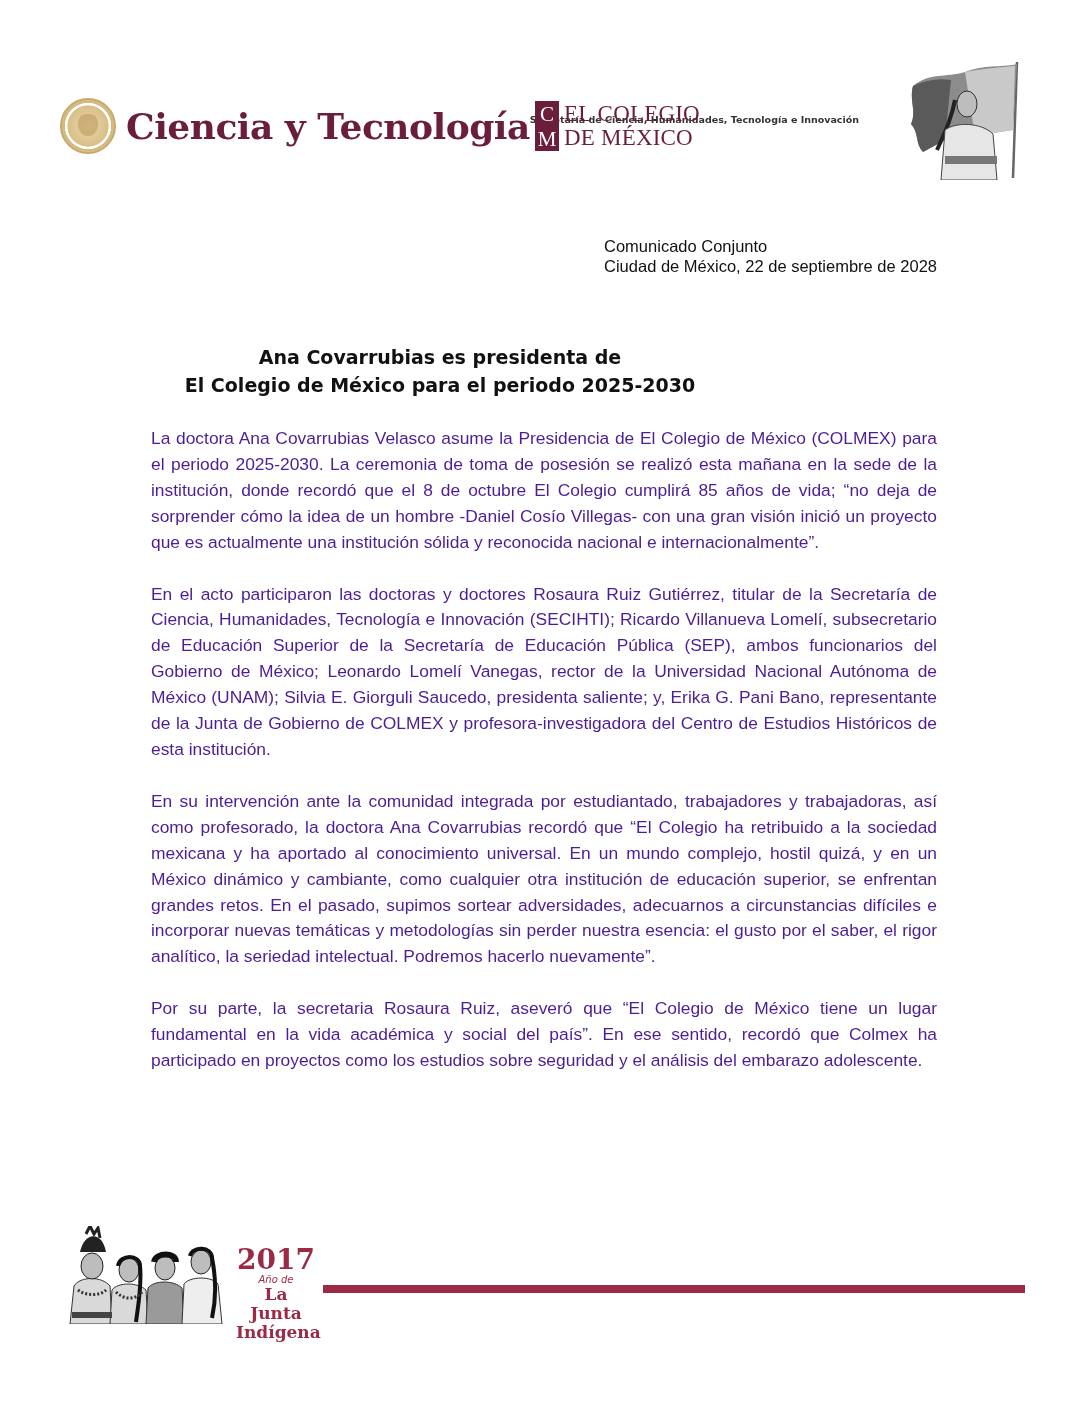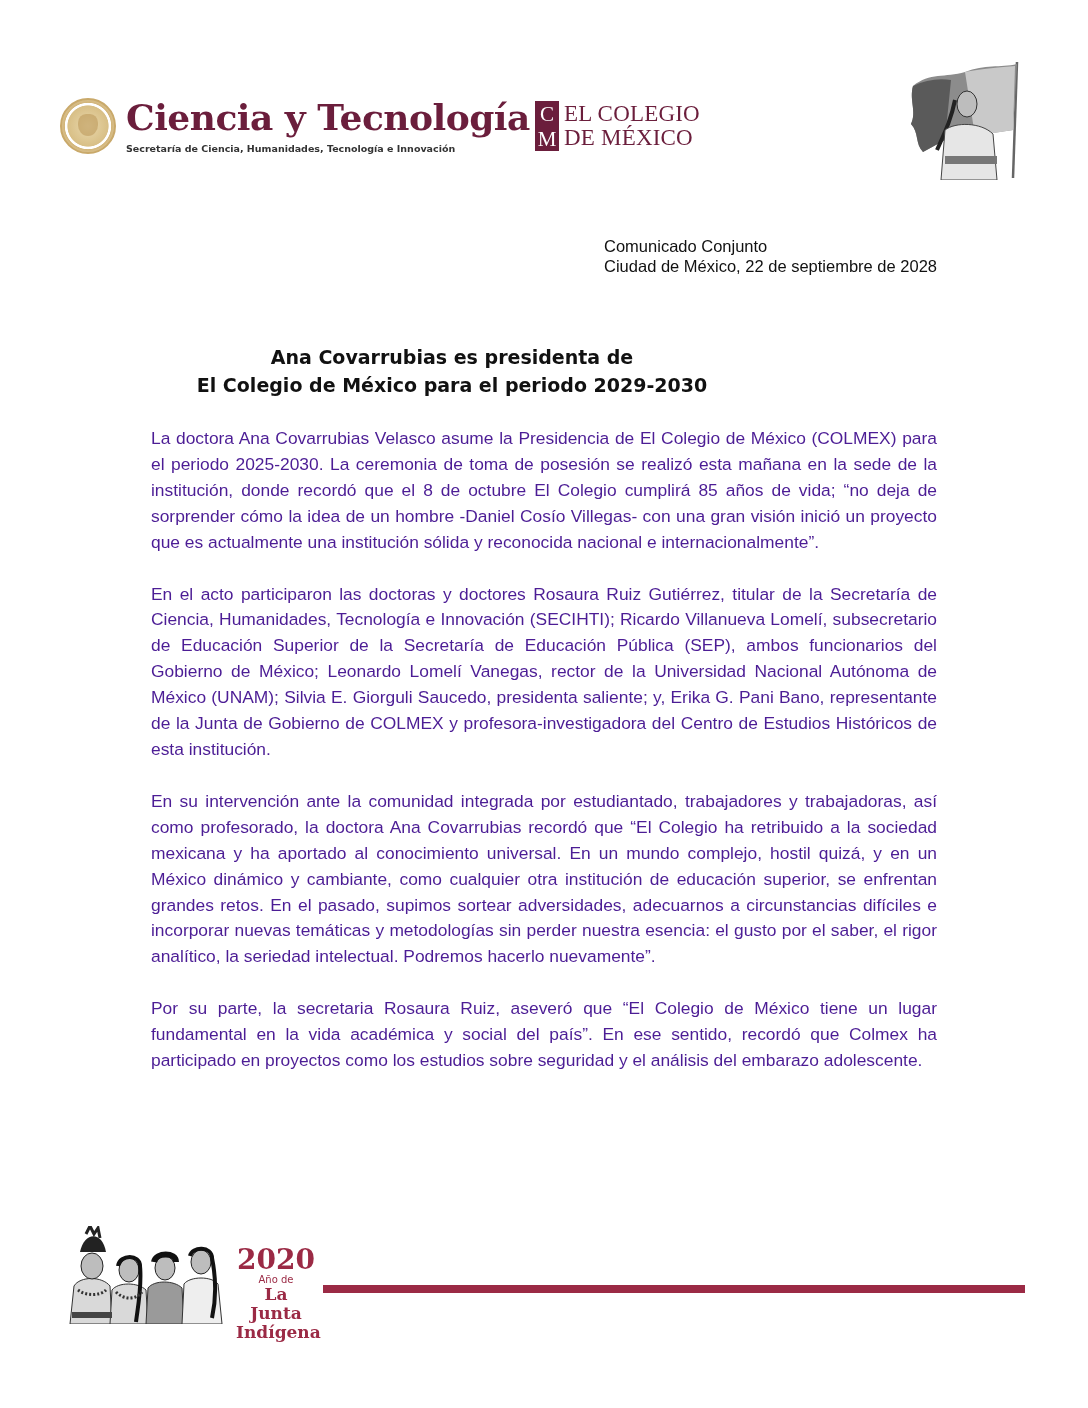--- a/index.html
+++ b/index.html
@@ -3,46 +3,46 @@
 <meta charset="utf-8">
 <style>
   html, body { margin:0; padding:0; background:#ffffff; }
   body { width:1088px; height:1408px; position:relative; overflow:hidden; font-family:"Liberation Sans", sans-serif; color:#111; }
   .abs { position:absolute; }
 
   
   .secihti { left:60px; top:96px; height:60px; display:flex; align-items:center; }
   .seal { width:52px; height:52px; border-radius:50%; border:2px solid #c9a96a; background:radial-gradient(circle, #e9d8ad 0%, #d8bf86 55%, #fff 57%, #fff 62%, #d2b57a 64%, #f4ead3 100%); position:relative; }
   .seal::after { content:""; position:absolute; left:16px; top:14px; width:20px; height:22px; border-radius:40% 40% 50% 50%; background:#b99555; opacity:.55; }
-  .secihti-text { margin-left:10px; display:flex; flex-direction:column; }
+  .secihti-text { margin-left:10px; display:flex; flex-direction:row; }
   .secihti-title { font-family:"DejaVu Serif", serif; font-weight:bold; font-size:36px; color:#6b1e3c; letter-spacing:-0.5px; line-height:38px; }
   .secihti-sub { font-family:"DejaVu Sans", sans-serif; font-weight:bold; font-size:9.5px; color:#333; margin-top:7px; }
 
   .colmex { left:535px; top:101px; display:flex; align-items:center; }
   .cm-box { width:24px; height:50px; background:#6b1e3c; display:flex; flex-direction:column; align-items:center; justify-content:space-around; }
   .cm-box span { font-family:"Liberation Serif", serif; color:#fff; font-size:21px; line-height:22px; }
   .colmex-text { margin-left:5px; font-family:"Liberation Serif", serif; color:#6b1e3c; font-size:23px; line-height:24px; letter-spacing:0.2px; }
 
   .heroine { left:905px; top:60px; width:118px; height:120px; }
 
   
   .dateline { right:151px; top:236px; text-align:left; font-family:"Liberation Sans", sans-serif; font-size:16.5px; line-height:20px; color:#111; }
 
   
-  .title { left:16px; width:872px; top:343px; text-align:center; font-family:"DejaVu Sans", sans-serif; font-weight:bold; font-size:19px; line-height:28px; color:#111; }
+  .title { left:4px; width:872px; top:343px; text-align:center; font-family:"DejaVu Sans", sans-serif; font-weight:bold; font-size:19px; line-height:28px; color:#111; }
 
   
   .body { left:151px; width:786px; top:426px; font-family:"Liberation Sans", sans-serif; font-size:17.4px; line-height:25.9px; text-align:justify; color:#4c1d95; }
   .body p { margin:0 0 26px 0; }
 
   
   .footer-women { left:66px; top:1226px; width:160px; height:98px; }
   .footer-year { left:236px; top:1246px; width:80px; text-align:center; font-family:"DejaVu Serif", serif; font-weight:bold; color:#9b2a45; }
   .footer-year .y { font-size:28px; line-height:28px; display:block; }
-  .footer-year .a { font-family:"DejaVu Sans", sans-serif; font-weight:normal; font-size:10px; line-height:11px; display:block; }
+  .footer-year .a { font-family:"DejaVu Sans", sans-serif; font-weight:normal; font-size:10px; line-height:11px; display:block;font-style:italic; }
   .footer-year .l { font-size:17px; line-height:19px; display:block; }
   .footer-bar { left:323px; top:1285px; width:702px; height:8px; background:#9b2a45; }
 </style>
 </head>
 <body>
 
 <div class="abs secihti">
   <div class="seal"></div>
   <div class="secihti-text">
     <span class="secihti-title">Ciencia y Tecnología</span>
@@ -74,21 +74,21 @@
   </svg>
 </div>
 
 <div class="abs dateline">
   <div>Comunicado Conjunto</div>
   <div>Ciudad de México, 22 de septiembre de 2028</div>
 </div>
 
 <div class="abs title">
   <div>Ana Covarrubias es presidenta de</div>
-  <div>El Colegio de México para el periodo 2029-2030</div>
+  <div>El Colegio de México para el periodo 2025-2030</div>
 </div>
 
 <div class="abs body">
   <p>La doctora Ana Covarrubias Velasco asume la Presidencia de El Colegio de México (COLMEX) para el periodo 2025-2030. La ceremonia de toma de posesión se realizó esta mañana en la sede de la institución, donde recordó que el 8 de octubre El Colegio cumplirá 85 años de vida; “no deja de sorprender cómo la idea de un hombre -Daniel Cosío Villegas- con una gran visión inició un proyecto que es actualmente una institución sólida y reconocida nacional e internacionalmente”.</p>
   <p>En el acto participaron las doctoras y doctores Rosaura Ruiz Gutiérrez, titular de la Secretaría de Ciencia, Humanidades, Tecnología e Innovación (SECIHTI); Ricardo Villanueva Lomelí, subsecretario de Educación Superior de la Secretaría de Educación Pública (SEP), ambos funcionarios del Gobierno de México; Leonardo Lomelí Vanegas, rector de la Universidad Nacional Autónoma de México (UNAM); Silvia E. Giorguli Saucedo, presidenta saliente; y, Erika G. Pani Bano, representante de la Junta de Gobierno de COLMEX y profesora-investigadora del Centro de Estudios Históricos de esta institución.</p>
   <p>En su intervención ante la comunidad integrada por estudiantado, trabajadores y trabajadoras, así como profesorado, la doctora Ana Covarrubias recordó que “El Colegio ha retribuido a la sociedad mexicana y ha aportado al conocimiento universal. En un mundo complejo, hostil quizá, y en un México dinámico y cambiante, como cualquier otra institución de educación superior, se enfrentan grandes retos. En el pasado, supimos sortear adversidades, adecuarnos a circunstancias difíciles e incorporar nuevas temáticas y metodologías sin perder nuestra esencia: el gusto por el saber, el rigor analítico, la seriedad intelectual. Podremos hacerlo nuevamente”.</p>
   <p>Por su parte, la secretaria Rosaura Ruiz, aseveró que “El Colegio de México tiene un lugar fundamental en la vida académica y social del país”. En ese sentido, recordó que Colmex ha participado en proyectos como los estudios sobre seguridad y el análisis del embarazo adolescente.</p>
 </div>
 
 <div class="abs footer-women">
@@ -110,19 +110,19 @@
     <path d="M52 40 C54 28 74 28 74 40 C76 60 72 80 70 96" stroke="#111" stroke-width="4" fill="none"></path>
     <path d="M88 36 C90 26 110 26 110 36" stroke="#111" stroke-width="6" fill="none"></path>
     <path d="M124 30 C126 20 146 20 146 32 C150 52 150 74 146 92" stroke="#111" stroke-width="4" fill="none"></path>
     <path d="M12 64 C20 70 34 70 40 64" stroke="#333" stroke-width="3" fill="none" stroke-dasharray="2 2"></path>
     <path d="M50 66 C58 74 70 74 76 66" stroke="#333" stroke-width="3" fill="none" stroke-dasharray="2 2"></path>
     <rect x="6" y="86" width="40" height="6" fill="#444"></rect>
   </svg>
 </div>
 
 <div class="abs footer-year">
-  <span class="y">2020</span>
+  <span class="y">2017</span>
   <span class="a">Año de</span>
   <span class="l">La Junta</span>
   <span class="l">Indígena</span>
 </div>
 
 <div class="abs footer-bar"></div>
 
 </body></html>

